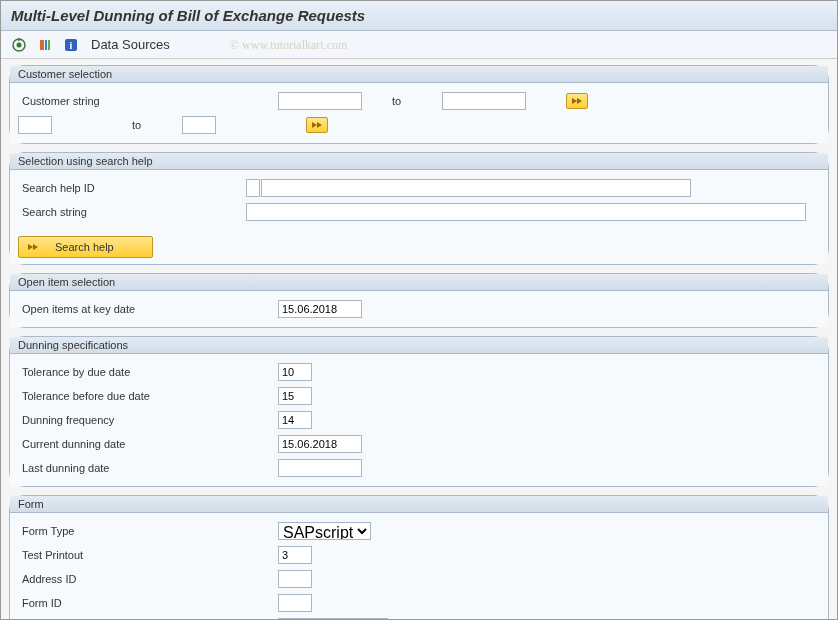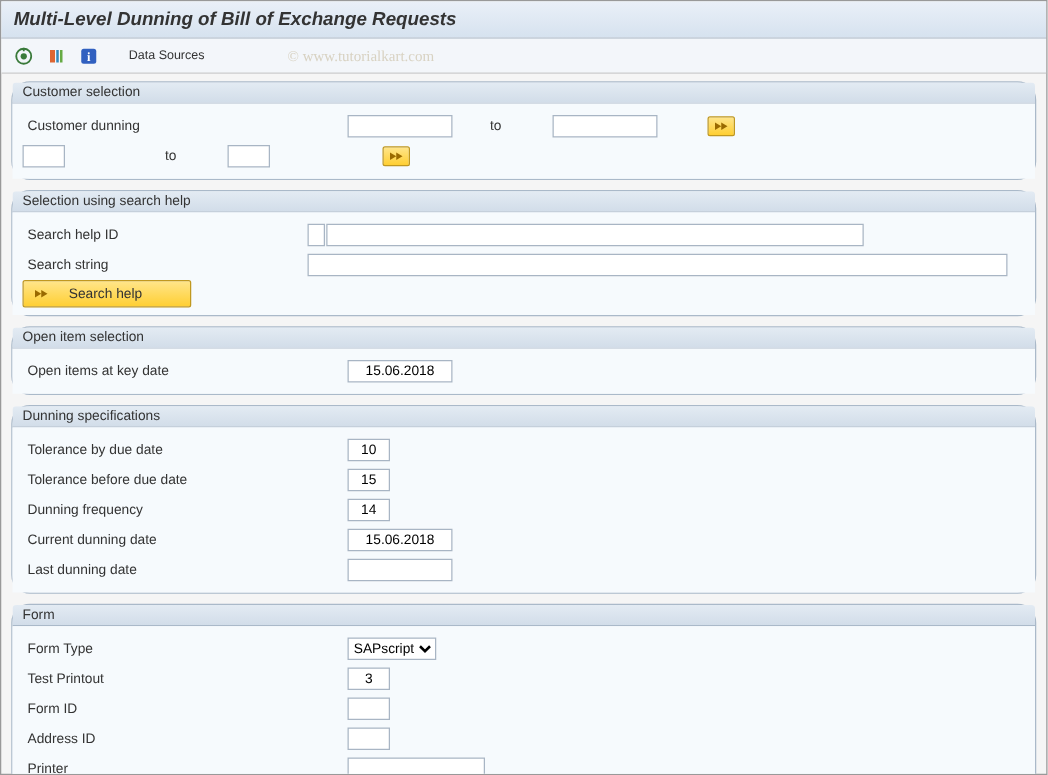--- a/index.html
+++ b/index.html
@@ -33,21 +33,21 @@
     .toolbar .icon-btn {
       width: 20px;
       height: 20px;
       display: flex;
       align-items: center;
       justify-content: center;
       border: 1px solid transparent;
       border-radius: 2px;
       cursor: pointer;
     }
-    .toolbar-label { font-size: 10px; color: #333; margin-left: 16px;}
+    .toolbar-label { font-size: 13px; color: #333; margin-left: 4px;}
     .content { padding: 6px 8px; }
     .group {
       border: 1px solid #aab9c9;
       border-radius: 15px;
       margin-bottom: 8px;
       background: #eef3f8;
     }
     .group-header {
       font-size: 11px;
       color: #333;
@@ -70,21 +70,20 @@
       width: 260px;
       color: #333;
       padding-left: 4px;
     }
     input[type="text"] {
       border: 1px solid #a8b5c4;
       height: 18px;
       padding: 1px 3px;
       font-size: 11px;
       background: #fff;
-      text-align: center;
     }
     .inp-s { width: 34px; }
     .inp-m { width: 84px; }
     .inp-l { width: 110px; }
     .inp-xl{ width: 430px; }
     .inp-xxl{ width: 560px; }
     .to-label{ width:80px; text-align:left; padding-left:30px; color:#333; }
     .arrow-btn{
       width:22px; height:16px;
       background: linear-gradient(to bottom,#ffe58a,#ffcf33);
@@ -97,26 +96,26 @@
     .search-btn{
       display:flex; align-items:center; gap:16px;
       width: 135px; height:22px;
       background: linear-gradient(to bottom,#ffe58a,#ffcf33);
       border:1px solid #c09820;
       border-radius:2px;
       cursor:pointer;
       padding:0 8px;
       font-size:11px;
       color:#333;
-      margin-top:0;
+      margin-top:12px;
     }
     select{
       border: 1px solid #a8b5c4;
       height: 18px;
-      font-size: 11px;
+      font-size: 16px;
       background: #fff;
     }
     .small-box{
       width:14px; height:18px;
       border: 1px solid #a8b5c4;
       background:#fff;
       margin-right:1px;
     }
     .readonly { background: #e8eef4; }
     svg{display:block;}
@@ -159,21 +158,21 @@
 </div>
 
 <div class="watermark">©  www.tutorialkart.com</div>
 
 <div class="content">
 
   <div class="group">
     <div class="group-header">Customer selection</div>
     <div class="group-body">
       <div class="row">
-        <div class="label">Customer dunning</div>
+        <div class="label">Customer string</div>
         <input type="text" class="inp-m" style="">
         <div class="to-label">to</div>
         <input type="text" class="inp-m" style="">
         <div class="arrow-btn">
           <svg width="12" height="8">
               <path d="M1 1 L6 4 L1 7 Z" fill="#9a6a00"></path>
               <path d="M6 1 L11 4 L6 7 Z" fill="#9a6a00"></path>
             </svg>
         </div>
       </div>
@@ -256,25 +255,25 @@
     <div class="group-body">
       <div class="row">
         <div class="label">Form Type</div>
         <select><option>SAPscript</option></select>
       </div>
       <div class="row">
         <div class="label">Test Printout</div>
         <input type="text" class="inp-s" value="3" style="">
       </div>
       <div class="row">
+        <div class="label">Address ID</div>
+        <input type="text" class="inp-s" style="">
+      </div>
+      <div class="row">
         <div class="label">Form ID</div>
-        <input type="text" class="inp-s" style="">
-      </div>
-      <div class="row">
-        <div class="label">Address ID</div>
         <input type="text" class="inp-s" style="">
       </div>
       <div class="row">
         <div class="label">Printer</div>
         <input type="text" class="inp-l" style="">
       </div>
     </div>
   </div>
 
 </div>

